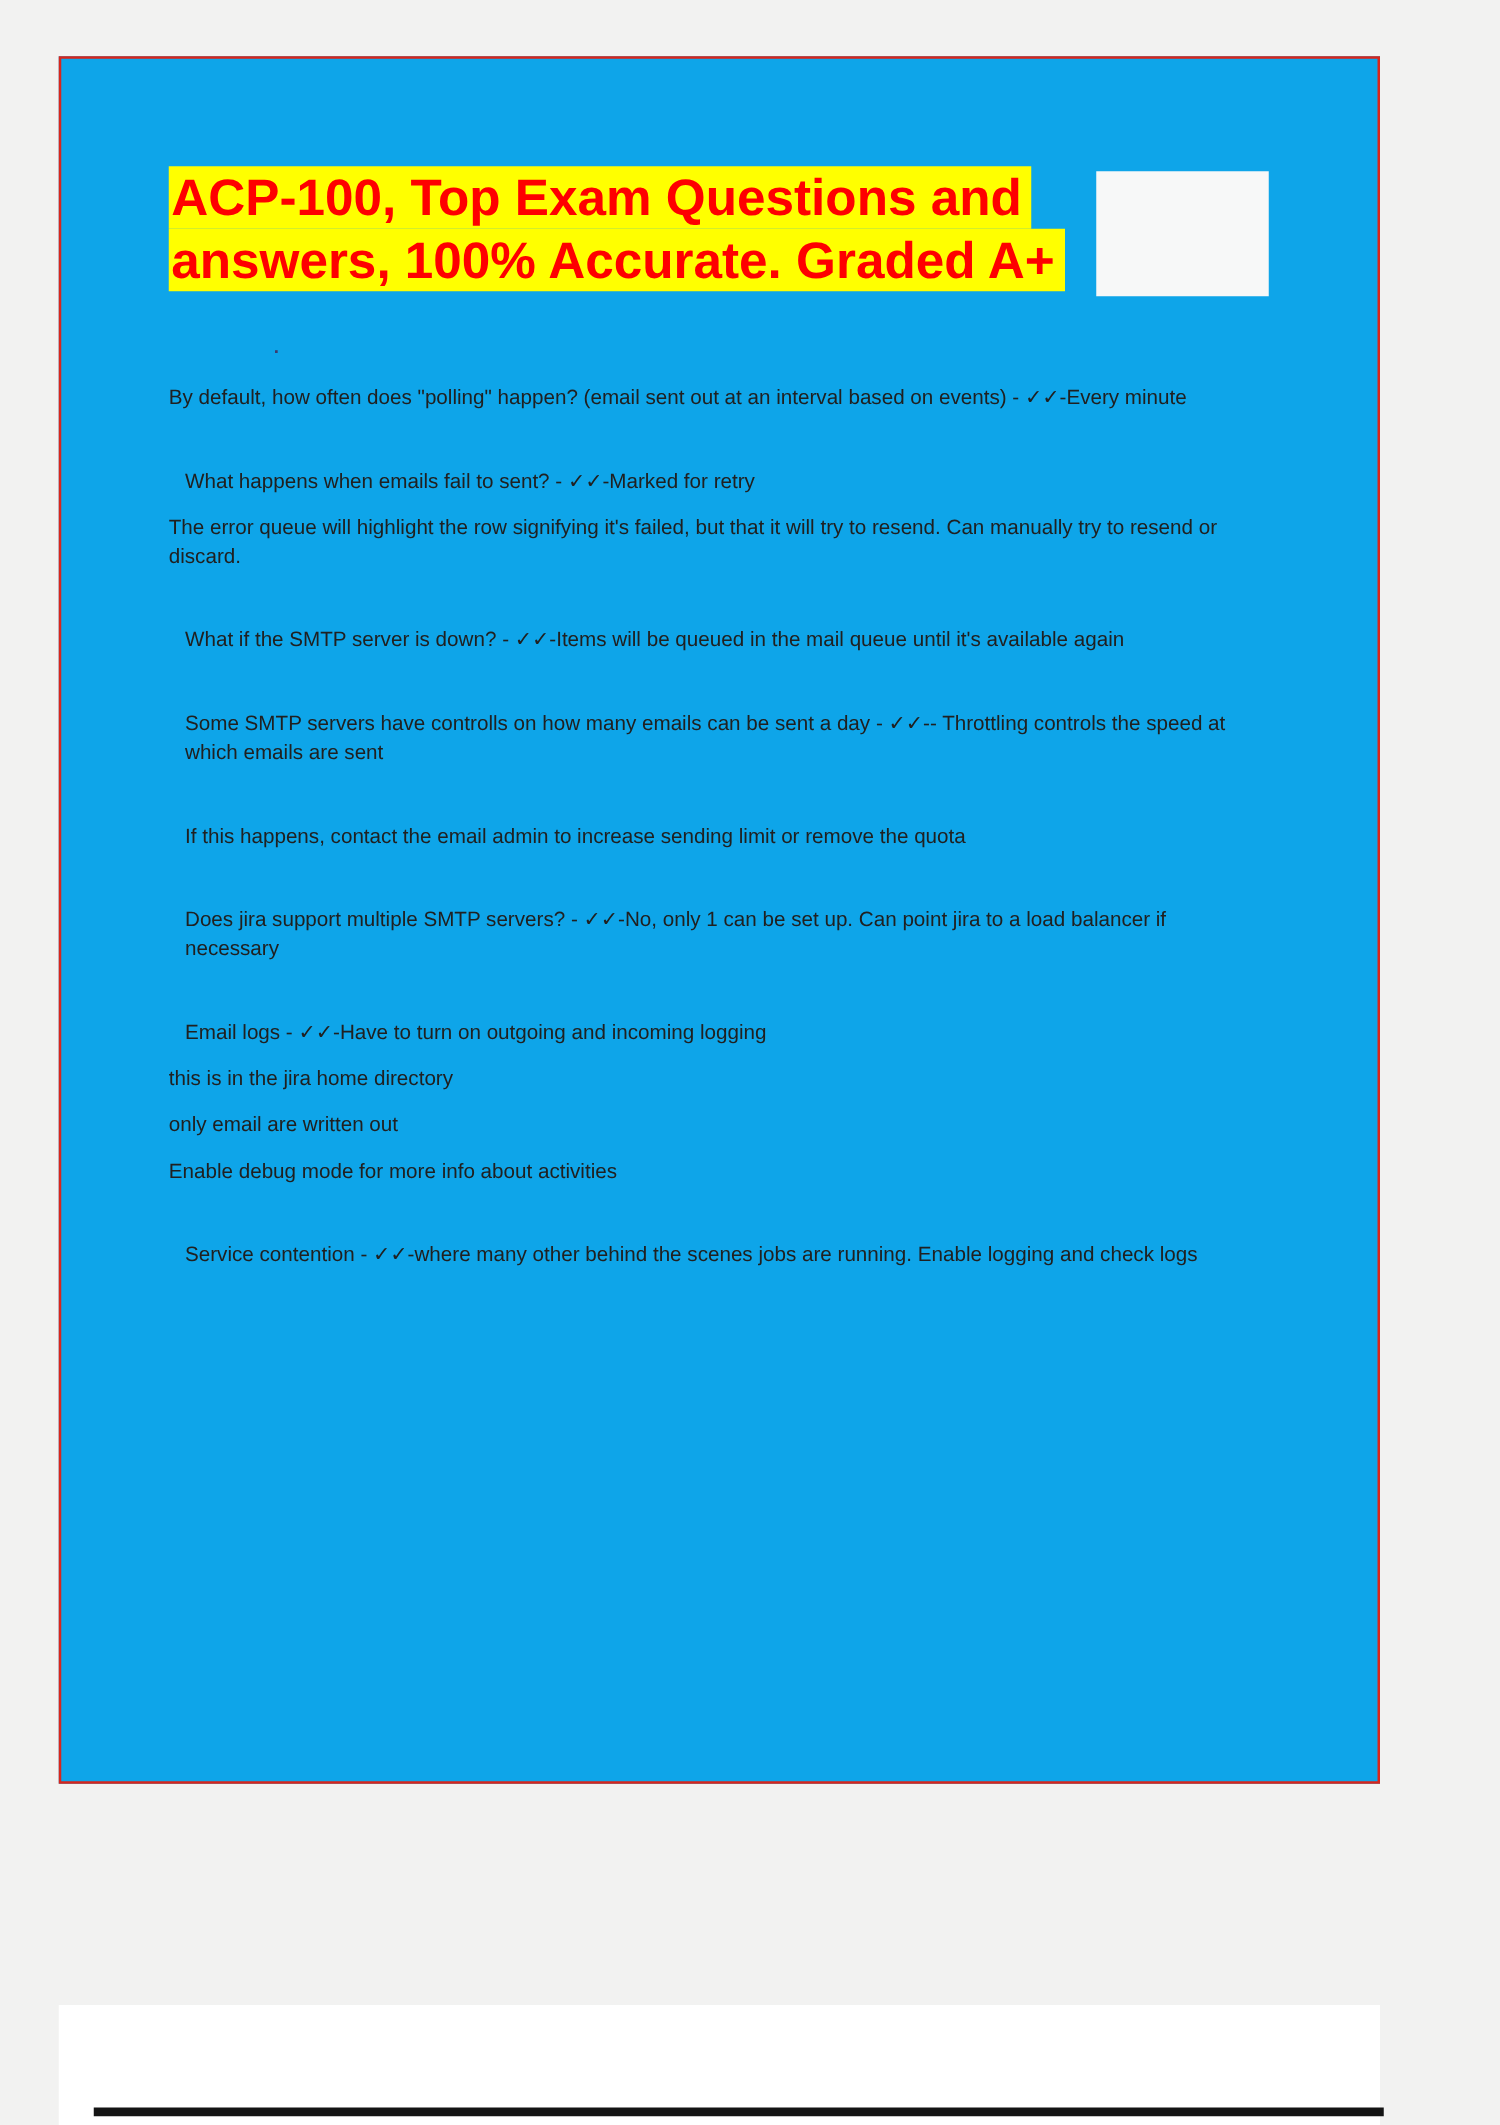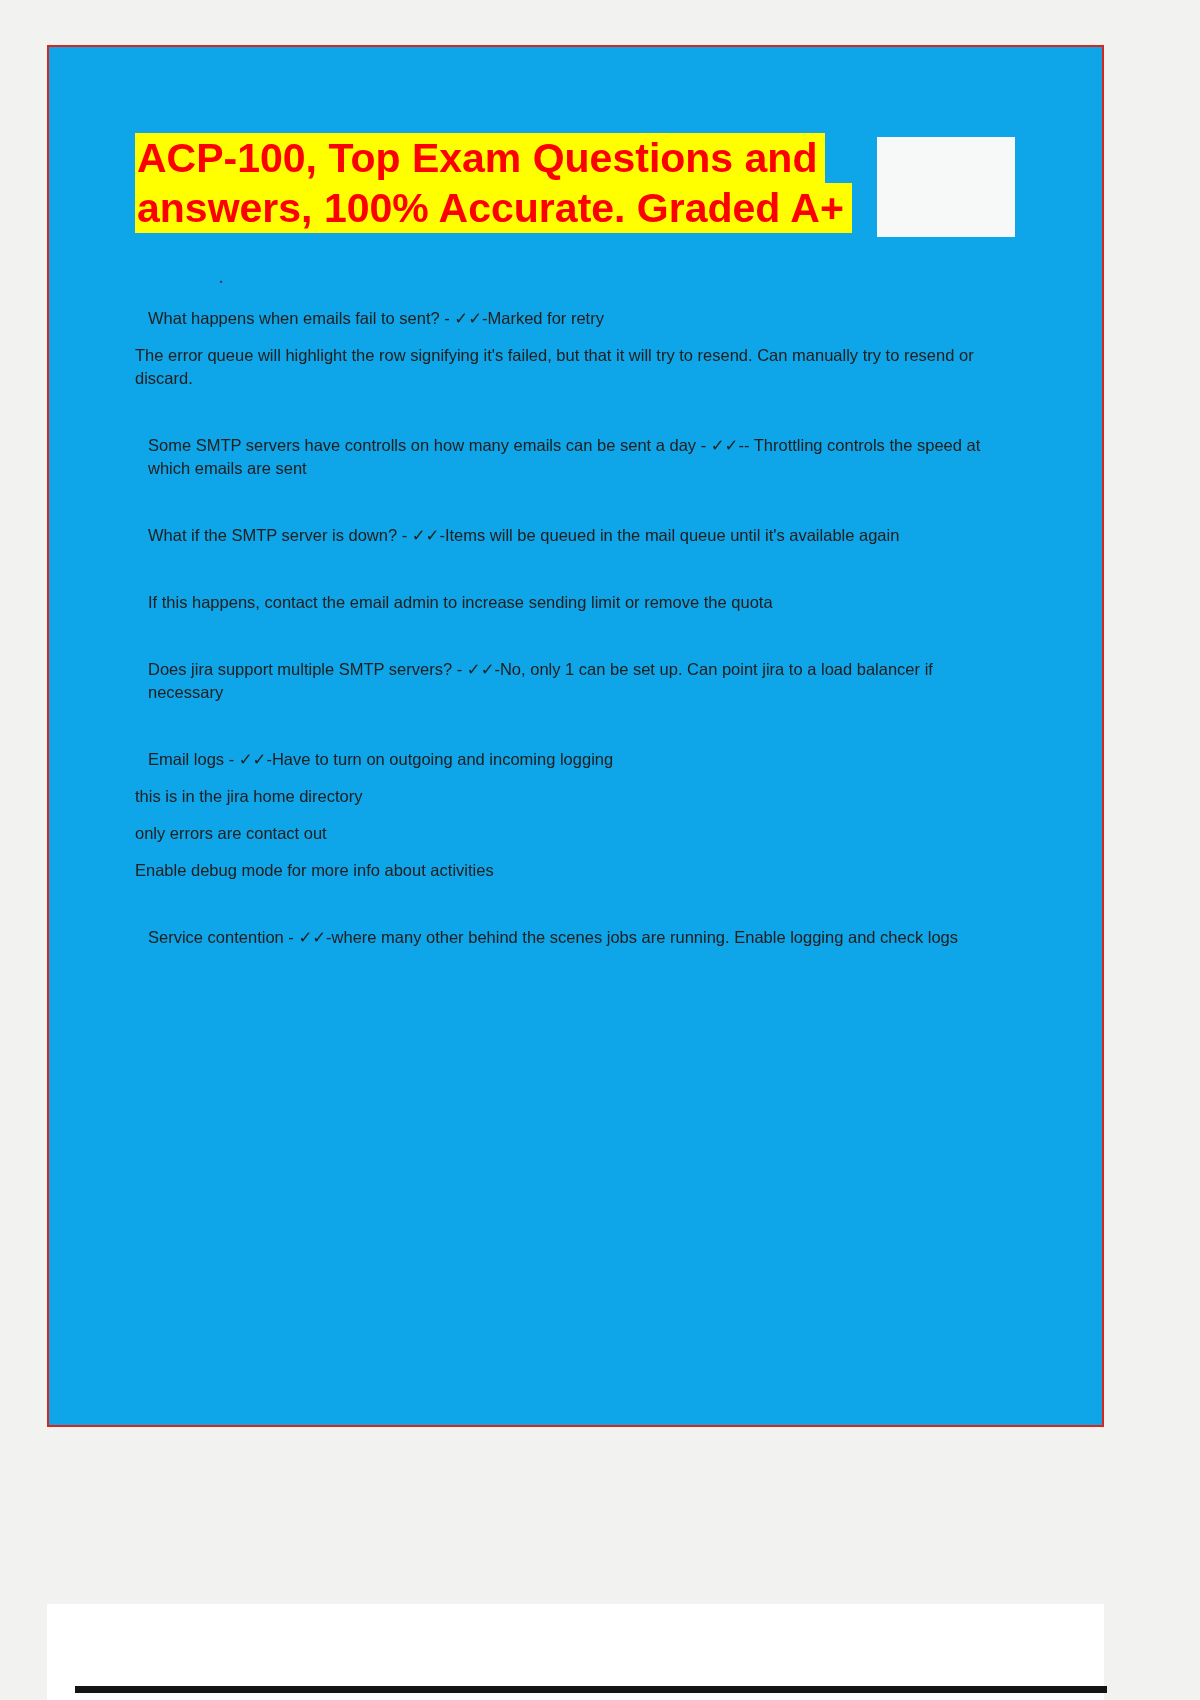--- a/index.html
+++ b/index.html
@@ -86,29 +86,30 @@
 
 <div class="page">
   <div class="title-spacer-box"></div>
   <div class="content">
     <h1 class="doc-title">
       <span class="line"><span class="hl">ACP-100, Top Exam Questions and</span></span>
       <span class="line"><span class="hl">answers, 100% Accurate. Graded A+</span></span>
     </h1>
     <div class="dot">.</div>
     <div class="paragraphs" id="paragraphs">
+        <p class="para">By default, how often does "polling" happen? (email sent out at an interval based on events) - ✓✓-Every minute</p>
         <p class="para section">What happens when emails fail to sent? - ✓✓-Marked for retry</p>
         <p class="para">The error queue will highlight the row signifying it's failed, but that it will try to resend. Can manually try to resend or discard.</p>
+        <p class="para section">What if the SMTP server is down? - ✓✓-Items will be queued in the mail queue until it's available again</p>
         <p class="para section">Some SMTP servers have controlls on how many emails can be sent a day - ✓✓-- Throttling controls the speed at which emails are sent</p>
-        <p class="para section">What if the SMTP server is down? - ✓✓-Items will be queued in the mail queue until it's available again</p>
         <p class="para section">If this happens, contact the email admin to increase sending limit or remove the quota</p>
         <p class="para section">Does jira support multiple SMTP servers? - ✓✓-No, only 1 can be set up. Can point jira to a load balancer if necessary</p>
         <p class="para section">Email logs - ✓✓-Have to turn on outgoing and incoming logging</p>
         <p class="para">this is in the jira home directory</p>
-        <p class="para">only errors are contact out</p>
+        <p class="para">only email are written out</p>
         <p class="para">Enable debug mode for more info about activities</p>
         <p class="para section">Service contention - ✓✓-where many other behind the scenes jobs are running. Enable logging and check logs</p>
       </div>
   </div>
 </div>
 
 <div class="next-page">
   <div class="divider-bar"></div>
 </div>
 

